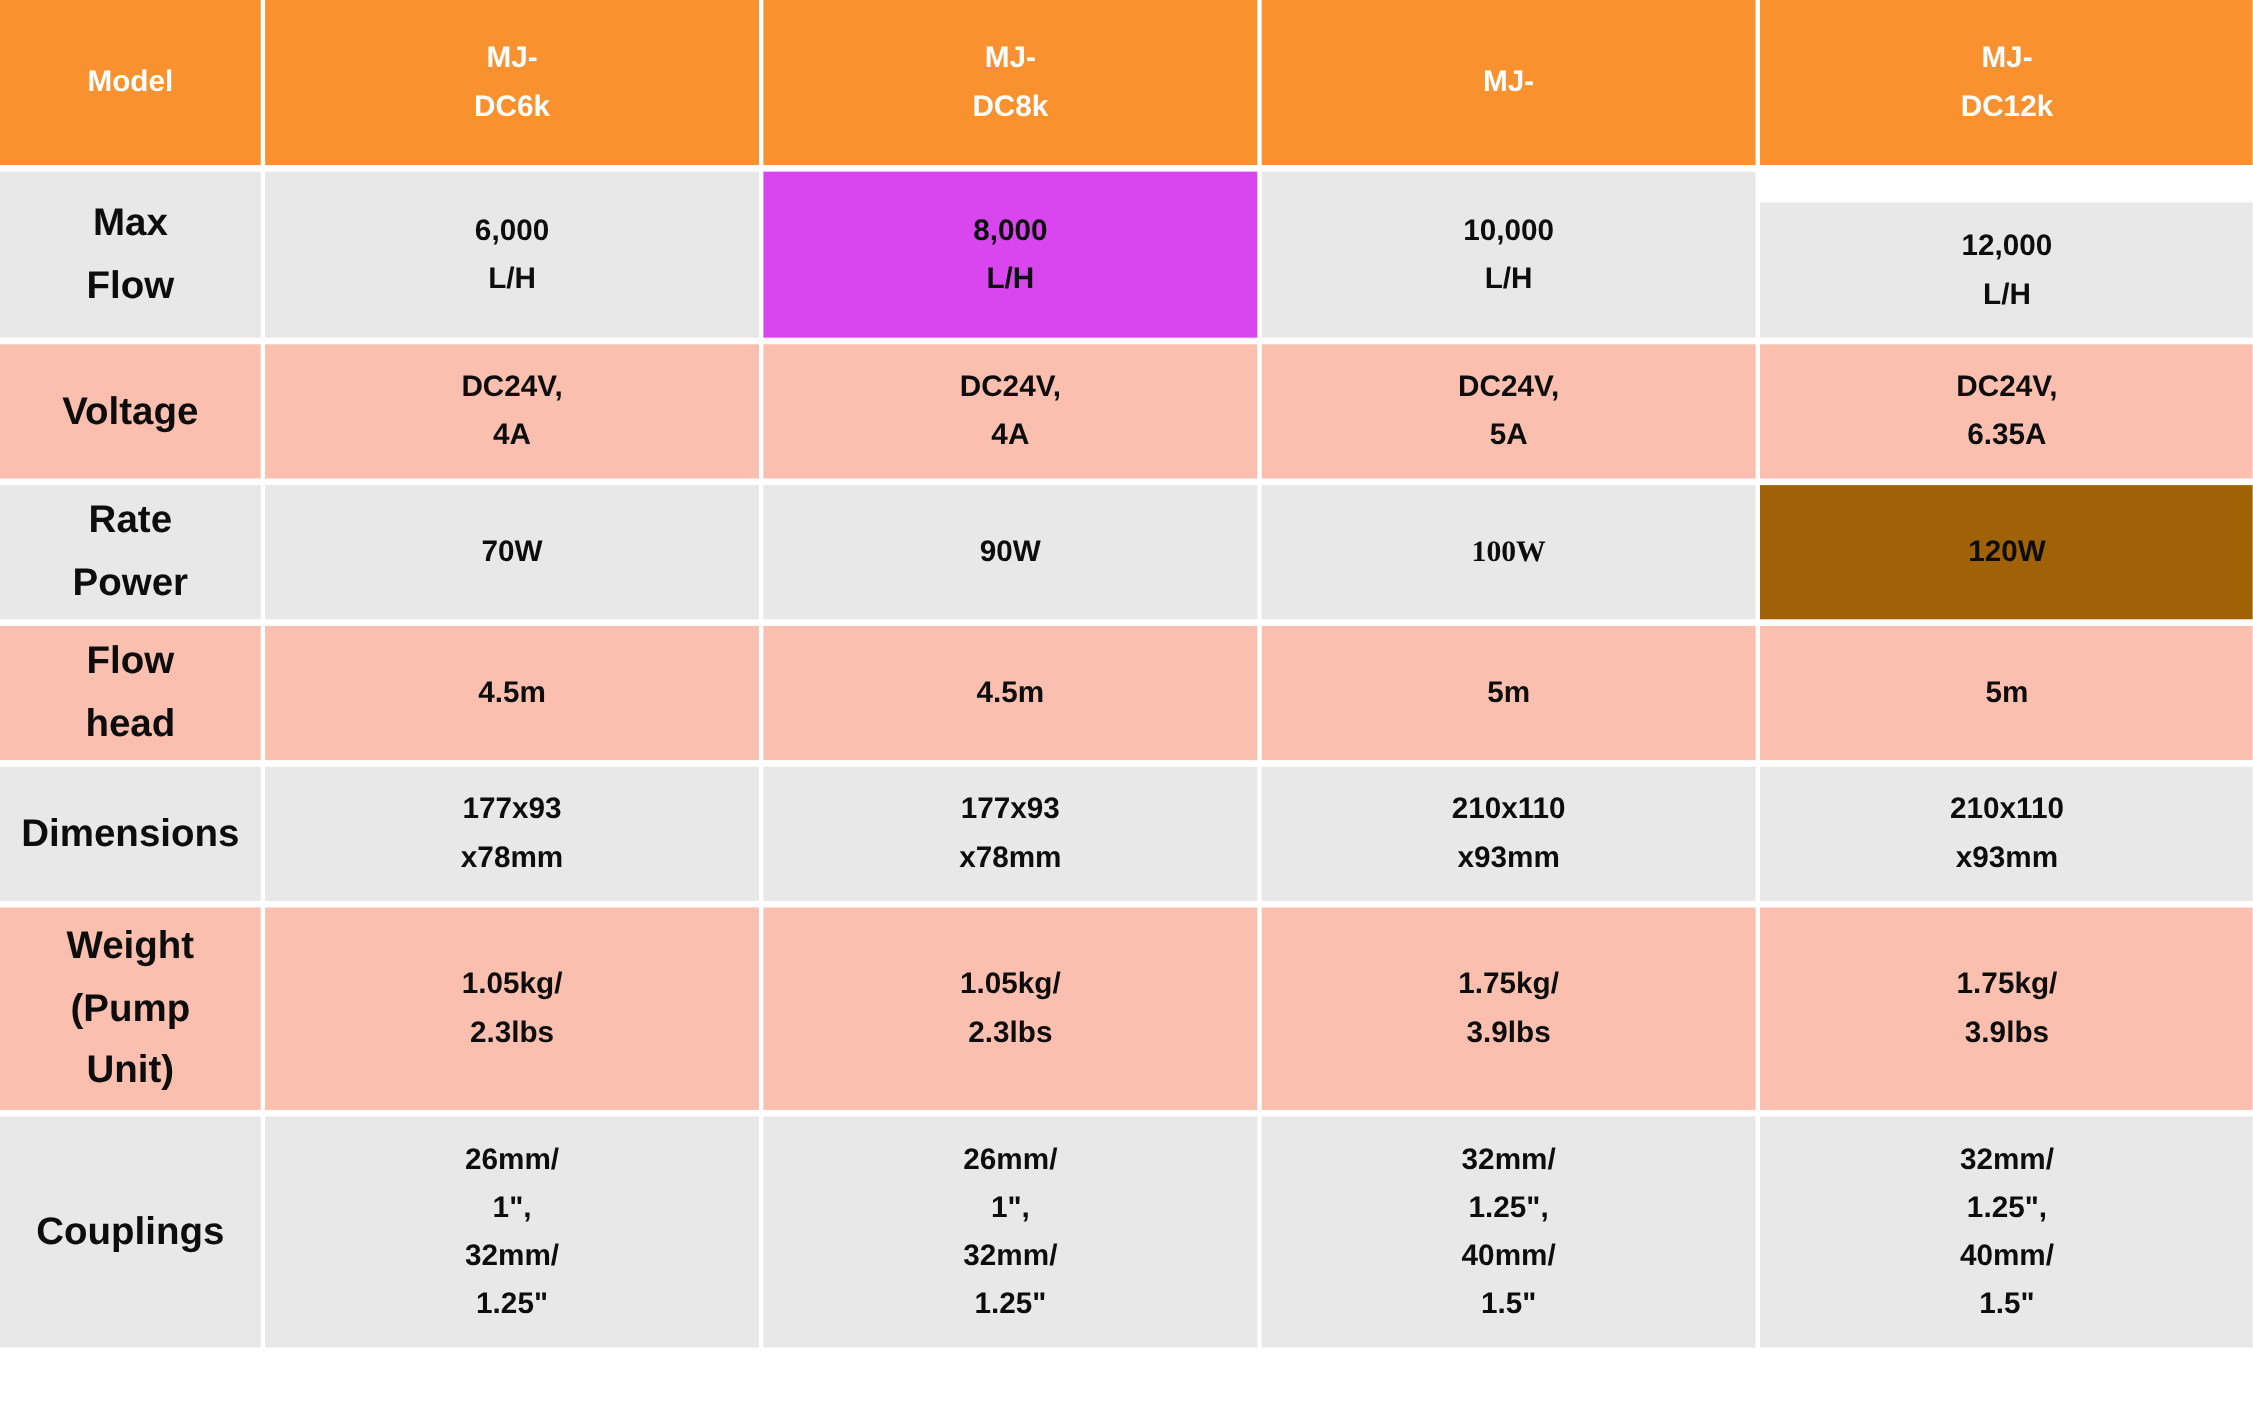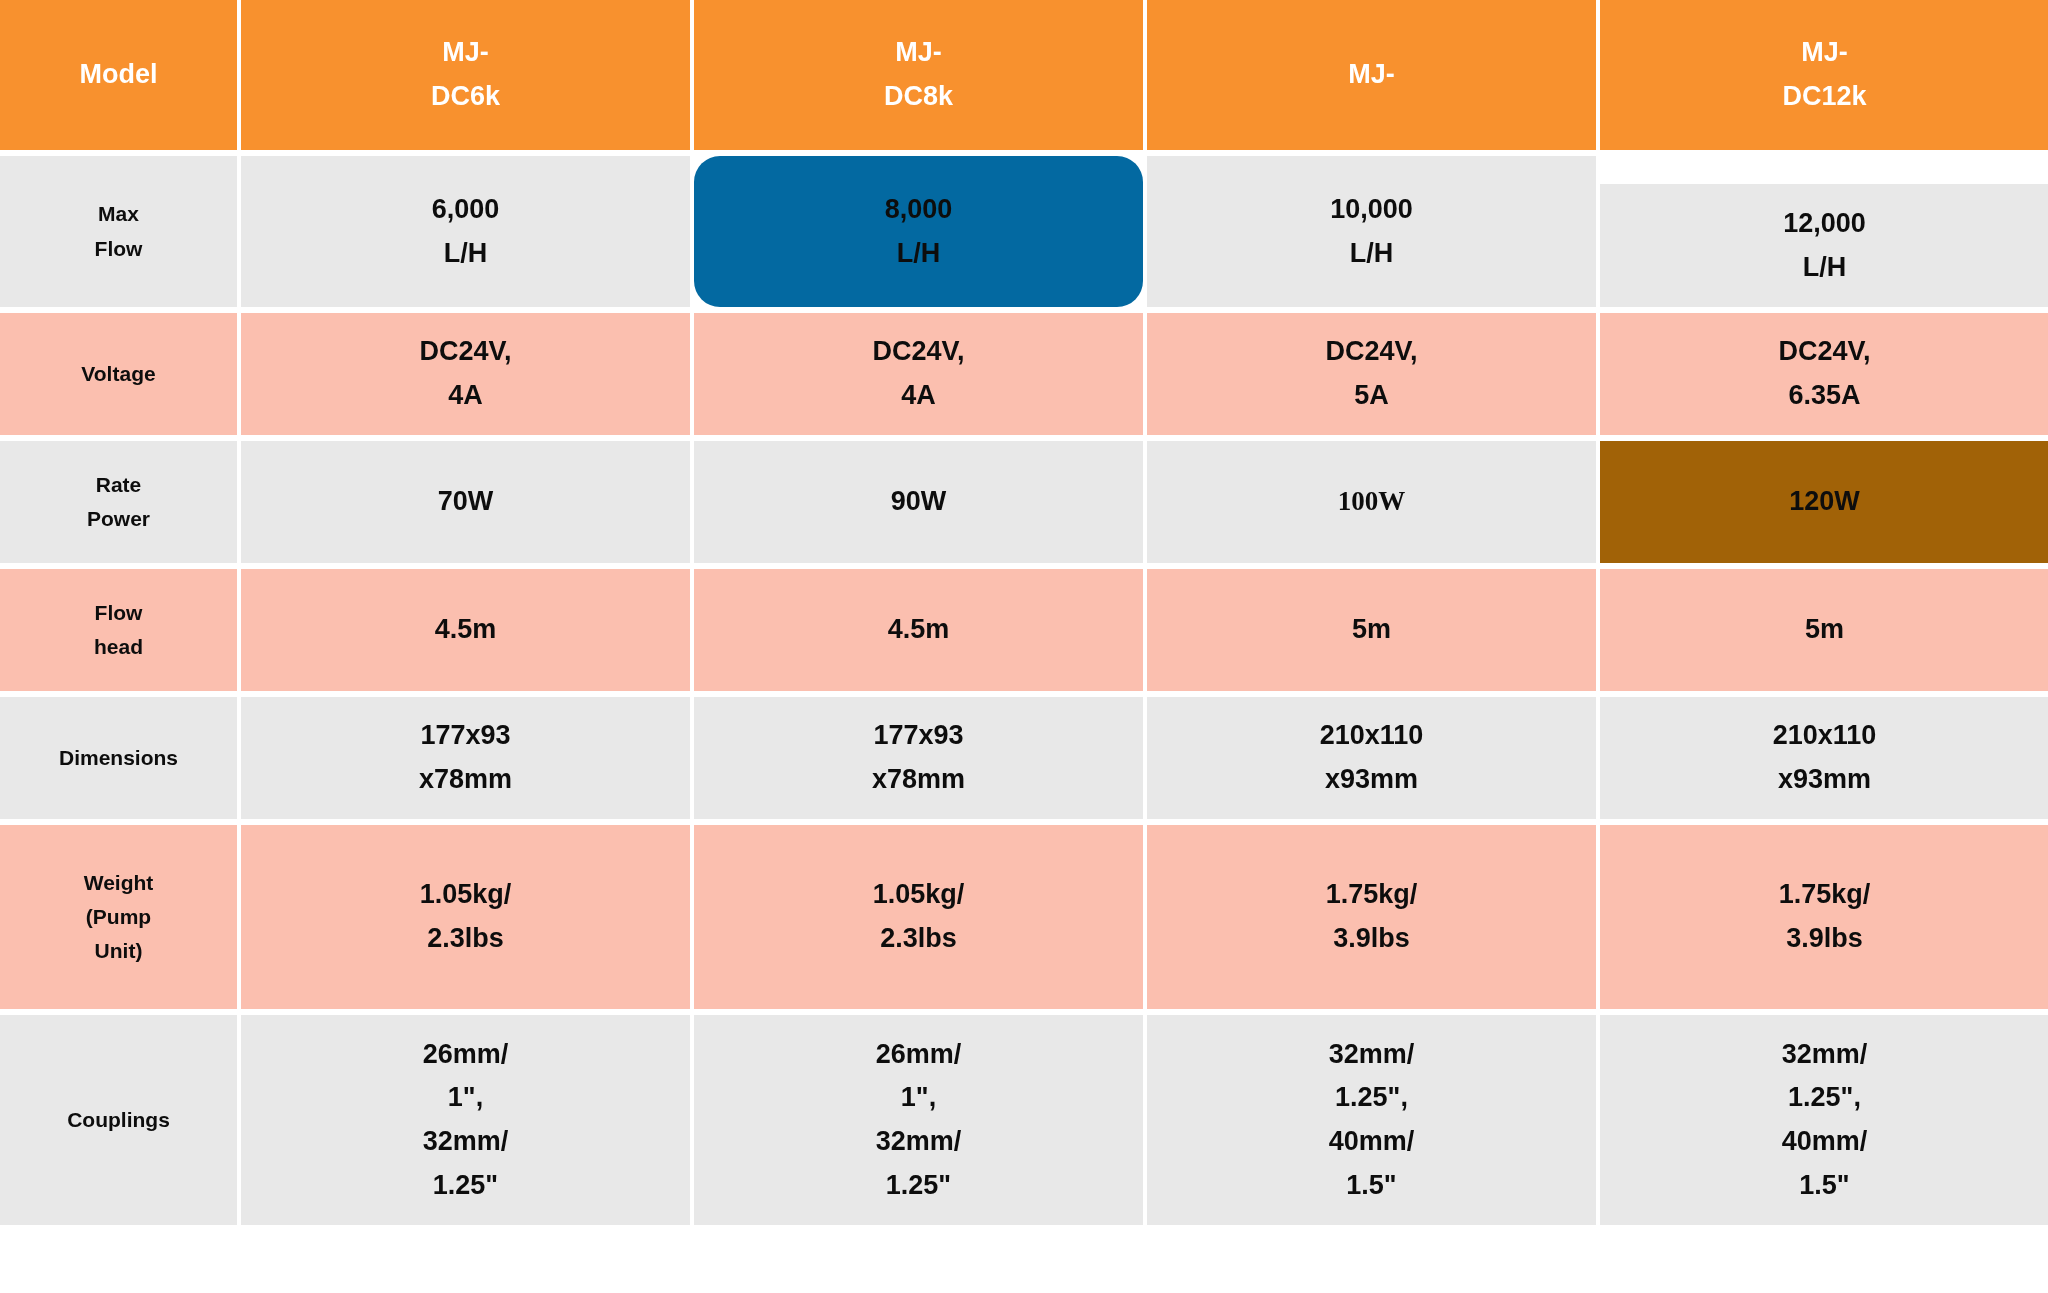--- a/index.html
+++ b/index.html
@@ -44,21 +44,21 @@
     color: #0d0d0d;
     line-height: 1.62;
     padding: 4px 8px;
     overflow: hidden;
     flex: 0 0 auto;
   }
 
   
   .cell.c0 {
     width: 237px;
-    font-size: 21px;
+    font-size: 35px;
   }
   
   .cell.c1, .cell.c2, .cell.c3, .cell.c4 {
     width: 449px;
     font-size: 27px;
     margin-left: 4px;
   }
 
   
   .trow.header .cell {
@@ -131,21 +131,21 @@
           <span class="line">Max</span>
           <span class="line">Flow</span>
         </span>
     </div>
     <div class="cell c1" style="background: rgb(232, 232, 232); color: rgb(13, 13, 13); text-align: center;">
       <span class="lines">
           <span class="line">6,000</span>
           <span class="line">L/H</span>
         </span>
     </div>
-    <div class="cell c2" style="background: #0369a1; color: rgb(13, 13, 13); border-radius: 26px;">
+    <div class="cell c2" style="background: #d946ef; color: rgb(13, 13, 13);">
       <span class="lines">
           <span class="line">8,000</span>
           <span class="line">L/H</span>
         </span>
     </div>
     <div class="cell c3" style="background: rgb(232, 232, 232); color: rgb(13, 13, 13);">
       <span class="lines">
           <span class="line">10,000</span>
           <span class="line">L/H</span>
         </span>

